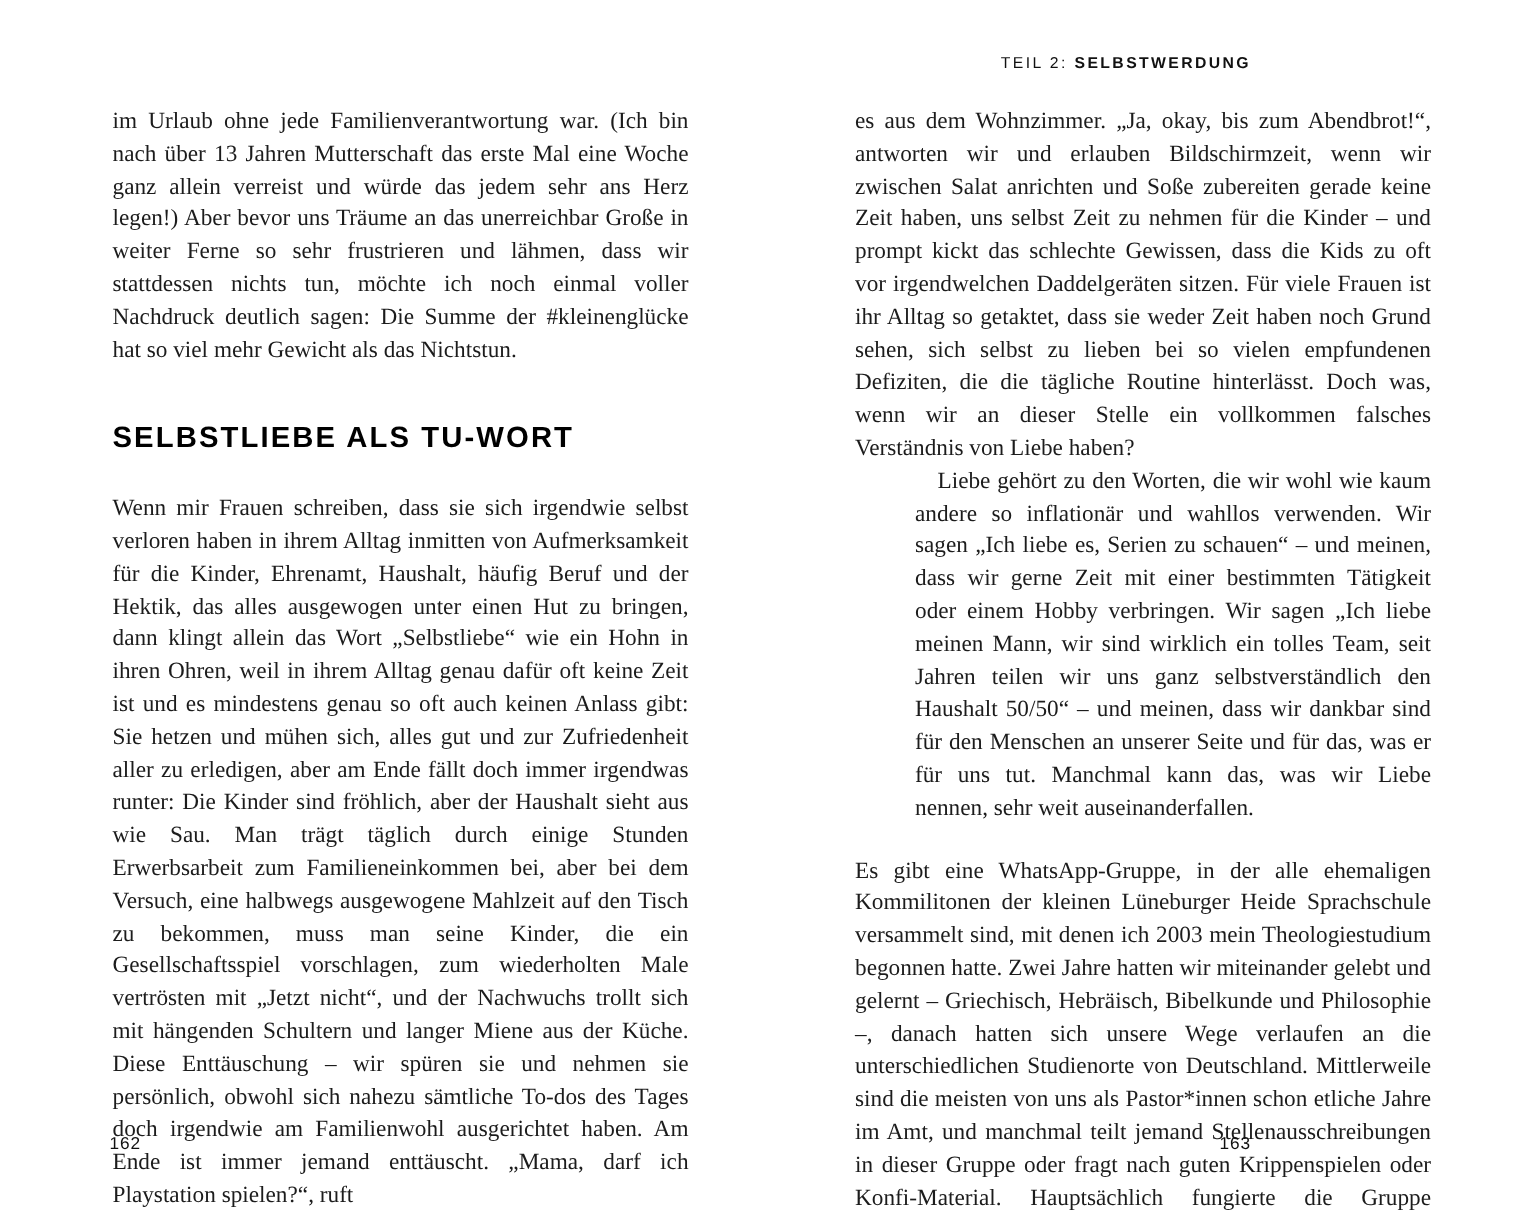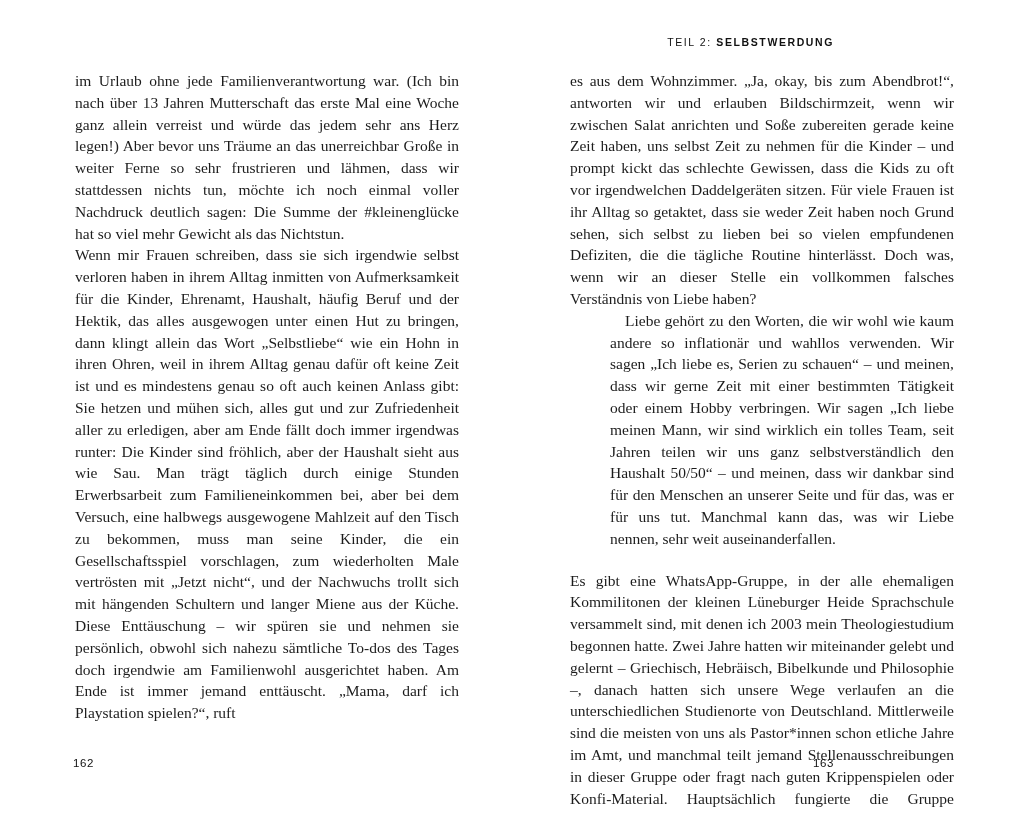--- a/index.html
+++ b/index.html
@@ -74,20 +74,21 @@
 <body>
 
 <div class="spread">
 
   <div class="running-header">
     <span class="part-label">TEIL 2: </span><span class="part-title">SELBSTWERDUNG</span>
   </div>
 
   <div class="page-column left">
     <p class="para">im Urlaub ohne jede Familienverantwortung war. (Ich bin nach über 13 Jahren Mutterschaft das erste Mal eine Woche ganz allein verreist und würde das jedem sehr ans Herz legen!) Aber bevor uns Träume an das unerreichbar Große in weiter Ferne so sehr frustrieren und lähmen, dass wir stattdessen nichts tun, möchte ich noch einmal voller Nachdruck deutlich sagen: Die Summe der #kleinenglücke hat so viel mehr Gewicht als das Nichtstun.</p>
+    <h1 class="section-heading">SELBSTLIEBE ALS TU-WORT</h1>
     <p class="para">Wenn mir Frauen schreiben, dass sie sich irgendwie selbst verloren haben in ihrem Alltag inmitten von Aufmerksamkeit für die Kinder, Ehrenamt, Haushalt, häufig Beruf und der Hektik, das alles ausgewogen unter einen Hut zu bringen, dann klingt allein das Wort „Selbstliebe“ wie ein Hohn in ihren Ohren, weil in ihrem Alltag genau dafür oft keine Zeit ist und es mindestens genau so oft auch keinen Anlass gibt: Sie hetzen und mühen sich, alles gut und zur Zufriedenheit aller zu erledigen, aber am Ende fällt doch immer irgendwas runter: Die Kinder sind fröhlich, aber der Haushalt sieht aus wie Sau. Man trägt täglich durch einige Stunden Erwerbsarbeit zum Familieneinkommen bei, aber bei dem Versuch, eine halbwegs ausgewogene Mahlzeit auf den Tisch zu bekommen, muss man seine Kinder, die ein Gesellschaftsspiel vorschlagen, zum wiederholten Male vertrösten mit „Jetzt nicht“, und der Nachwuchs trollt sich mit hängenden Schultern und langer Miene aus der Küche. Diese Enttäuschung – wir spüren sie und nehmen sie persönlich, obwohl sich nahezu sämtliche To-dos des Tages doch irgendwie am Familienwohl ausgerichtet haben. Am Ende ist immer jemand enttäuscht. „Mama, darf ich Playstation spielen?“, ruft</p>
   </div>
 
   <div class="page-column right">
     <p class="para">es aus dem Wohnzimmer. „Ja, okay, bis zum Abendbrot!“, antworten wir und erlauben Bildschirmzeit, wenn wir zwischen Salat anrichten und Soße zubereiten gerade keine Zeit haben, uns selbst Zeit zu nehmen für die Kinder – und prompt kickt das schlechte Gewissen, dass die Kids zu oft vor irgendwelchen Daddelgeräten sitzen. Für viele Frauen ist ihr Alltag so getaktet, dass sie weder Zeit haben noch Grund sehen, sich selbst zu lieben bei so vielen empfundenen Defiziten, die die tägliche Routine hinterlässt. Doch was, wenn wir an dieser Stelle ein vollkommen falsches Verständnis von Liebe haben?</p>
     <p class="para indent-first">Liebe gehört zu den Worten, die wir wohl wie kaum andere so inflationär und wahllos verwenden. Wir sagen „Ich liebe es, Serien zu schauen“ – und meinen, dass wir gerne Zeit mit einer bestimmten Tätigkeit oder einem Hobby verbringen. Wir sagen „Ich liebe meinen Mann, wir sind wirklich ein tolles Team, seit Jahren teilen wir uns ganz selbstverständlich den Haushalt 50/50“ – und meinen, dass wir dankbar sind für den Menschen an unserer Seite und für das, was er für uns tut. Manchmal kann das, was wir Liebe nennen, sehr weit auseinanderfallen.</p>
     <p class="para gap-before">Es gibt eine WhatsApp-Gruppe, in der alle ehemaligen Kommilitonen der kleinen Lüneburger Heide Sprachschule versammelt sind, mit denen ich 2003 mein Theologiestudium begonnen hatte. Zwei Jahre hatten wir miteinander gelebt und gelernt – Griechisch, Hebräisch, Bibelkunde und Philosophie –, danach hatten sich unsere Wege verlaufen an die unterschiedlichen Studienorte von Deutschland. Mittlerweile sind die meisten von uns als Pastor*innen schon etliche Jahre im Amt, und manchmal teilt jemand Stellenausschreibungen in dieser Gruppe oder fragt nach guten Krippenspielen oder Konfi-Material. Hauptsächlich fungierte die Gruppe allerdings jahrelang als Ort, an</p>
   </div>
 
   <div class="folio left-folio">162</div>

